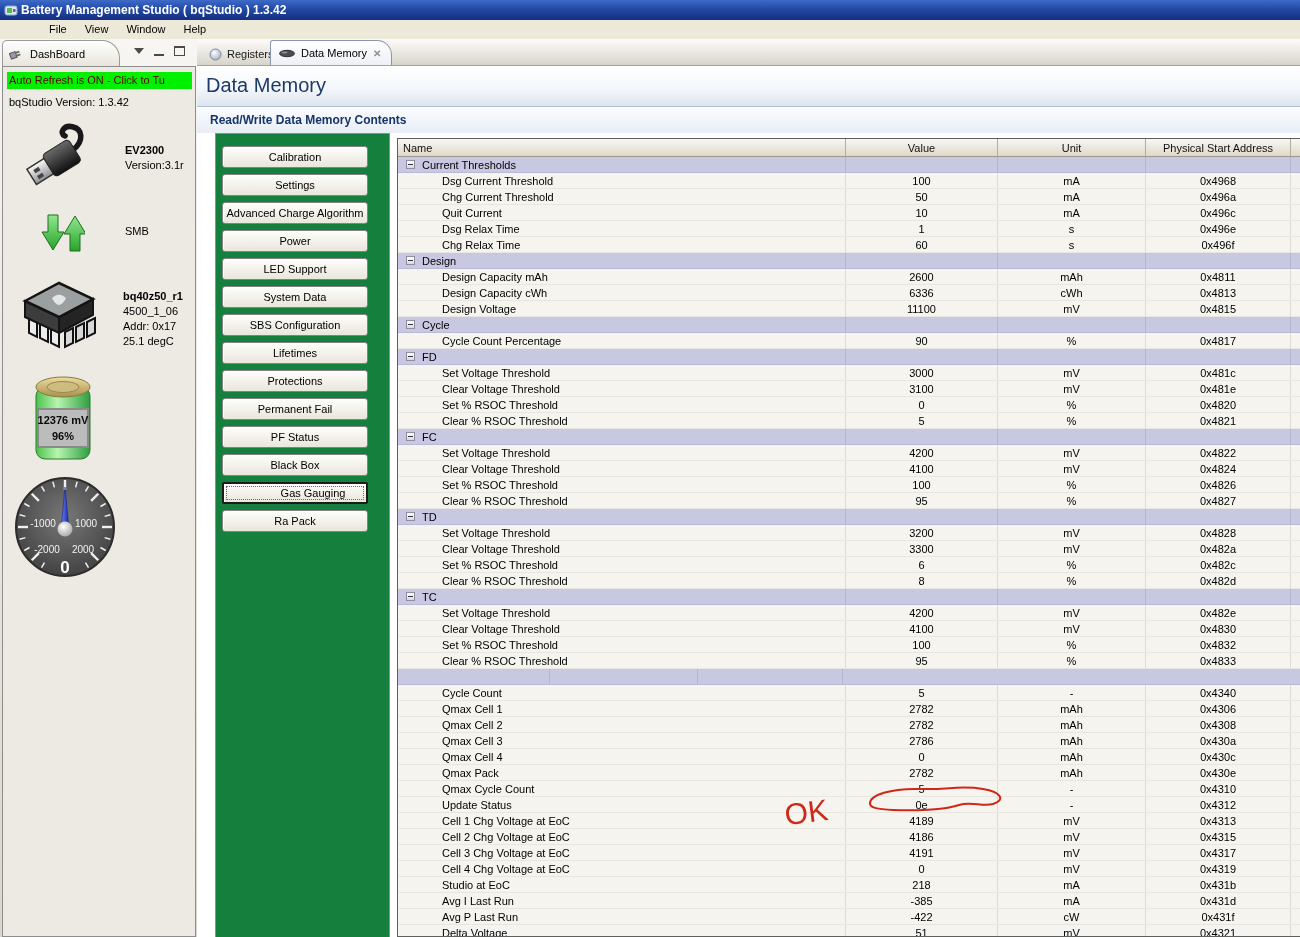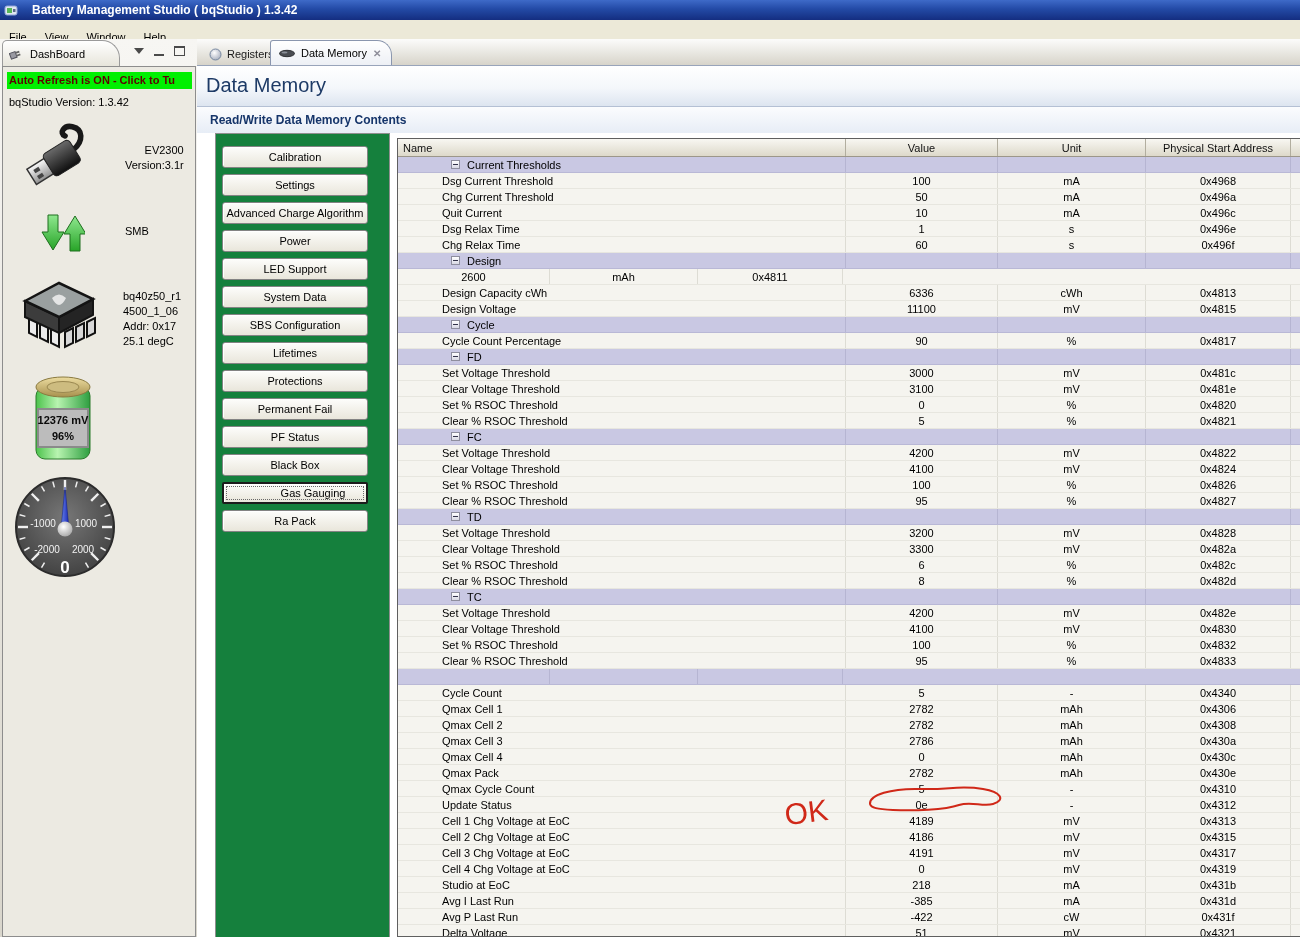--- a/index.html
+++ b/index.html
@@ -2,46 +2,46 @@
 <html><head>
 <meta charset="utf-8">
 <style>
   html,body{margin:0;padding:0}
   body{width:1300px;height:937px;position:relative;overflow:hidden;background:#fff;
        font-family:"Liberation Sans",sans-serif;font-size:11px;color:#000;}
 
   
   .titlebar{position:absolute;left:0;top:0;width:100%;height:20px;
     background:linear-gradient(180deg,#3e6ac8 0%,#234aa6 45%,#142e80 100%);
-    display:flex;align-items:center;gap:14px;padding-left:4px;box-sizing:border-box;
+    display:flex;align-items:center;gap:3px;padding-left:4px;box-sizing:border-box;
     color:#fff;font-weight:bold;font-size:12px;}
   .menubar{position:absolute;left:0;top:20px;width:100%;height:27px;background:#ece9d8;
-    border-bottom:1px solid #cdc9b8;display:flex;align-items:flex-end;box-sizing:border-box;}
+    border-bottom:1px solid #cdc9b8;display:flex;align-items:flex-start;box-sizing:border-box;padding-left:40px;}
   .menu-item{padding:0 9px;line-height:18px;cursor:default;}
 
   
   .dash{position:absolute;left:0;top:39px;width:197px;bottom:0;
     background:linear-gradient(180deg,#f7f6f3,#d9d6cc);}
   .dash-strip{position:relative;height:27px;}
   .dash-tab{position:absolute;left:2px;top:1px;width:118px;height:26px;box-sizing:border-box;
     background:linear-gradient(#ffffff,#e7e5db);border:1px solid #9a9a9a;border-bottom:none;
     border-radius:5px 18px 0 0;display:flex;align-items:center;gap:5px;padding-left:6px;}
   .dash-ctls{position:absolute;right:12px;top:7px;display:flex;gap:10px;align-items:center;}
   .ctl-menu{width:0;height:0;border-left:5px solid transparent;border-right:5px solid transparent;
     border-top:6px solid #4a4a4a;}
   .ctl-min{width:10px;height:8px;border-bottom:2px solid #4a4a4a;}
   .ctl-max{width:9px;height:7px;border:1px solid #4a4a4a;border-top:2px solid #4a4a4a;}
   .dash-panel{position:absolute;left:2px;right:1px;top:27px;bottom:0;background:#eceae2;
     border:1px solid #8d8d8d;box-sizing:border-box;}
   .autorefresh{position:absolute;left:4px;right:3px;top:5px;height:17px;background:#00f000;
-    color:#5c0000;font-weight:bold;line-height:17px;padding-left:2px;white-space:nowrap;overflow:hidden;}
+    color:#5c0000;font-weight:normal;line-height:17px;padding-left:2px;white-space:nowrap;overflow:hidden;}
   .dversion{position:absolute;left:6px;top:29px;}
   .abs{position:absolute;}
   .dtext{line-height:15px;}
-  .b{font-weight:normal;text-align:right;}
+  .b{font-weight:bold;}
 
   
   .main{position:absolute;left:197px;top:39px;right:0;bottom:0;background:#fff;}
   .tabstrip{position:relative;height:26px;background:linear-gradient(#fcfcfb,#d7d4ca);
     border-bottom:1px solid #98a4ba;}
   .tab-inactive{position:absolute;left:6px;top:4px;height:22px;display:flex;align-items:center;
     gap:5px;padding:0 10px 0 6px;border-right:1px solid #bdbab0;color:#1a1a1a;}
   .tab-active{position:absolute;left:73px;top:1px;height:25px;box-sizing:border-box;z-index:2;
     background:linear-gradient(#ffffff,#edf0f5);border:1px solid #8a96ae;border-bottom:none;
     border-radius:3px 15px 0 0;display:flex;align-items:center;gap:6px;padding:0 10px 0 8px;}
@@ -72,21 +72,21 @@
     border-bottom:1px solid #9c978a;}
   .th{display:flex;align-items:center;justify-content:center;border-right:1px solid #b2ae9f;
     box-sizing:border-box;color:#111;}
   .th.name{width:448px;justify-content:flex-start;padding-left:5px;}
   .th.value{width:152px}.th.unit{width:148px}.th.address{width:145px}
   .th.extra{flex:1;border-right:none}
   .trow{display:flex;height:16px;box-sizing:border-box;}
   .trow.item{background:#f5f4ef;border-bottom:1px solid #e7e6df;}
   .trow.group{background:#c9c8e3;border-bottom:1px solid #b9b8d6;}
   .c{display:flex;align-items:center;border-right:1px solid #dddcd4;box-sizing:border-box;overflow:hidden;}
-  .trow.group .c{border-right-color:#b6b5d2;padding-left:45px;}
+  .trow.group .c{border-right-color:#b6b5d2;}
   .c.name{width:448px;}
   .c.name.indent{padding-left:44px;}
   .c.value{width:152px;justify-content:center;}
   .c.unit{width:148px;justify-content:center;}
   .c.address{width:145px;justify-content:center;}
   .c.extra{flex:1;border-right:none;}
   .minusbox{width:9px;height:9px;box-sizing:border-box;border:1px solid #8e8e9e;flex:none;
     background:linear-gradient(#ffffff,#d8d8e4);position:relative;margin-left:8px;margin-right:7px;}
   .minusbox::after{content:"";position:absolute;left:1px;top:3px;width:5px;height:1px;background:#33334a;}
   .glabel{white-space:nowrap;}
@@ -366,20 +366,21 @@
             <div class="c name">
               <span class="minusbox"></span>
               <span class="glabel">Design</span>
             </div>
             <div class="c value"></div>
             <div class="c unit"></div>
             <div class="c address"></div>
             <div class="c extra"></div>
           </div>
           <div class="trow item">
+            <div class="c name indent">Design Capacity mAh</div>
             <div class="c value">2600</div>
             <div class="c unit">mAh</div>
             <div class="c address">0x4811</div>
             <div class="c extra"></div>
           </div>
           <div class="trow item">
             <div class="c name indent">Design Capacity cWh</div>
             <div class="c value">6336</div>
             <div class="c unit">cWh</div>
             <div class="c address">0x4813</div>

